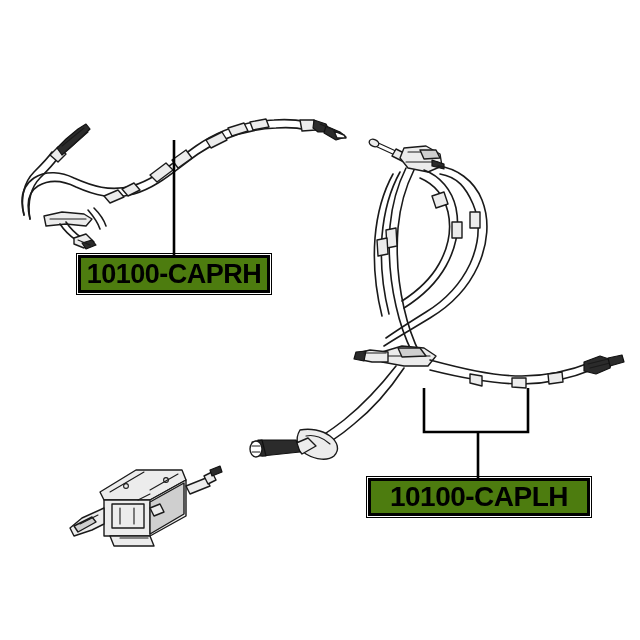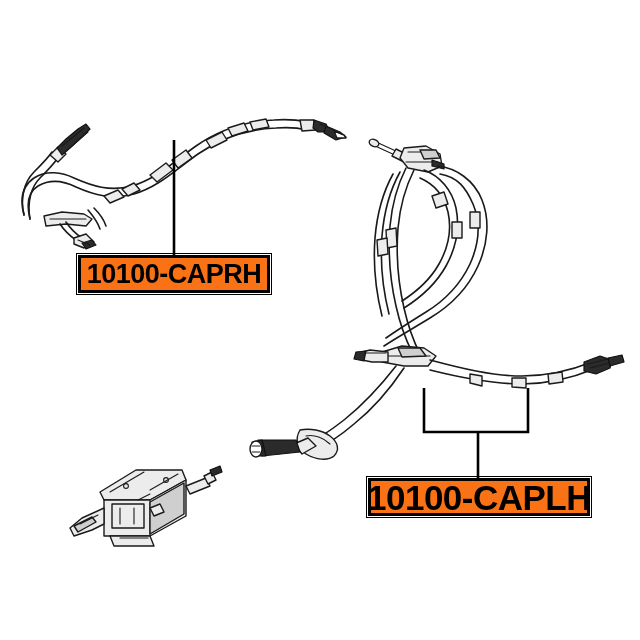--- a/index.html
+++ b/index.html
@@ -24,21 +24,21 @@
     position: absolute;
     left: 0;
     top: 0;
     width: 640px;
     height: 640px;
     display: block;
   }
   .label-box {
     position: absolute;
     box-sizing: border-box;
-    background: #f97316;
+    background: #4d7c0f;
     border: 3px solid #000000;
     outline: 1px solid #000000;
     outline-offset: 1px;
     display: flex;
     align-items: center;
     justify-content: center;
     letter-spacing: -0.5px;
   }
   .label-text {
     font-family: "Liberation Sans", sans-serif;
@@ -53,21 +53,21 @@
     width: 192px;
     height: 38px;
   }
   #label-caprh .label-text { font-size: 27px; }
   #label-caplh {
     left: 368px;
     top: 478px;
     width: 222px;
     height: 38px;
   }
-  #label-caplh .label-text { font-size: 35px; }
+  #label-caplh .label-text { font-size: 28px; }
 </style>
 </head>
 <body>
 
 <div id="diagram-root">
 
   <svg id="parts-svg" viewBox="0 0 640 640">
     <defs>
       <style>
         .ln   { fill: none; stroke: #1a1a1a; stroke-width: 1.6; stroke-linecap: round; stroke-linejoin: round; }

